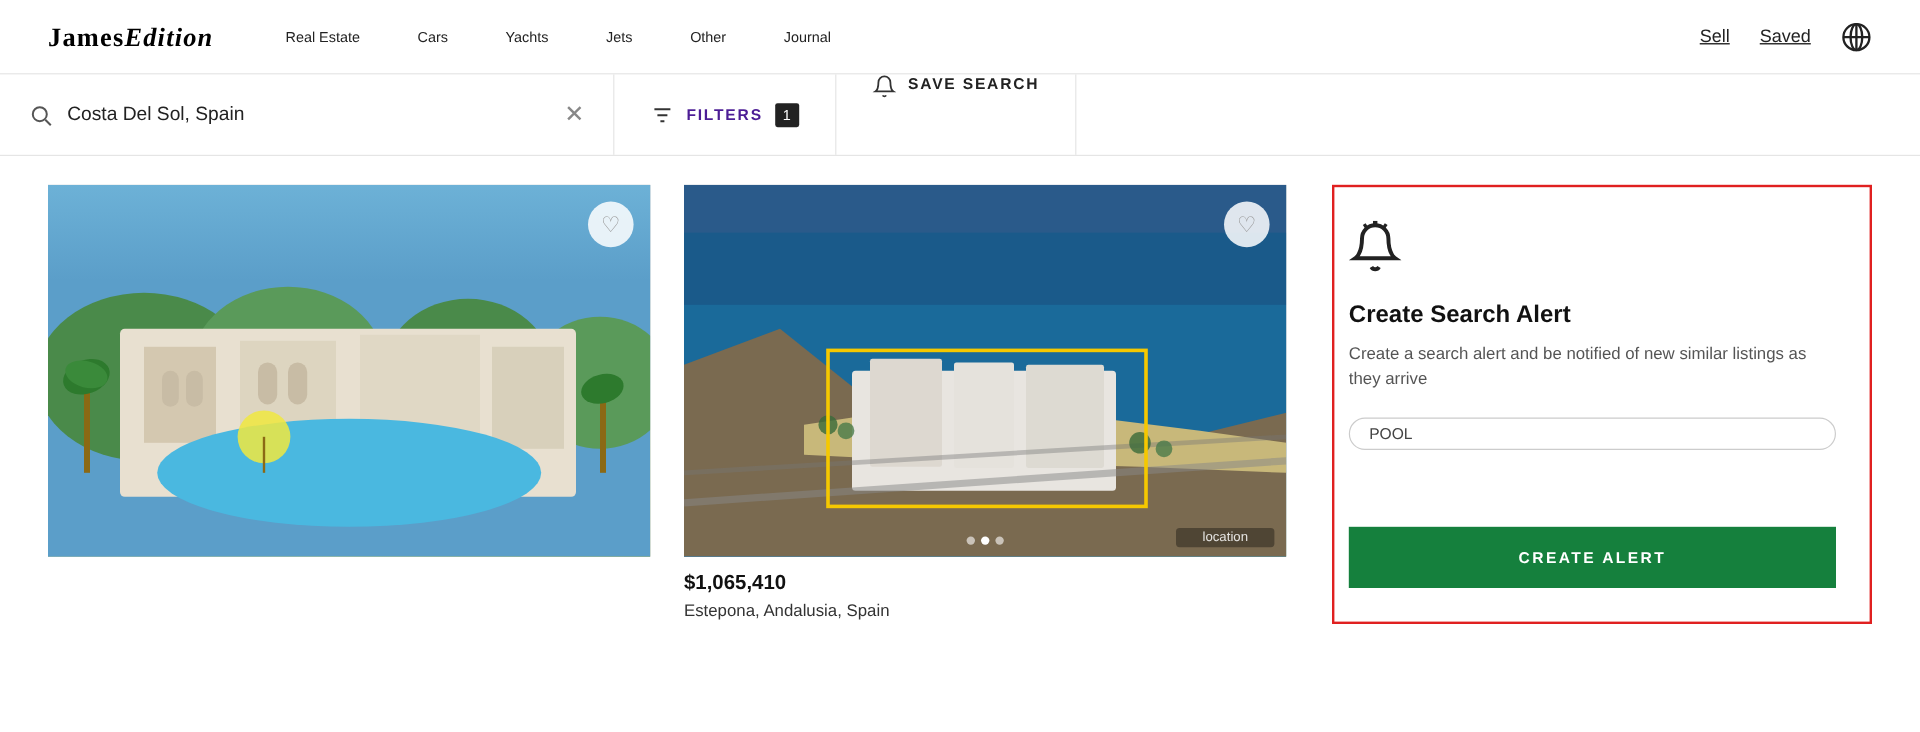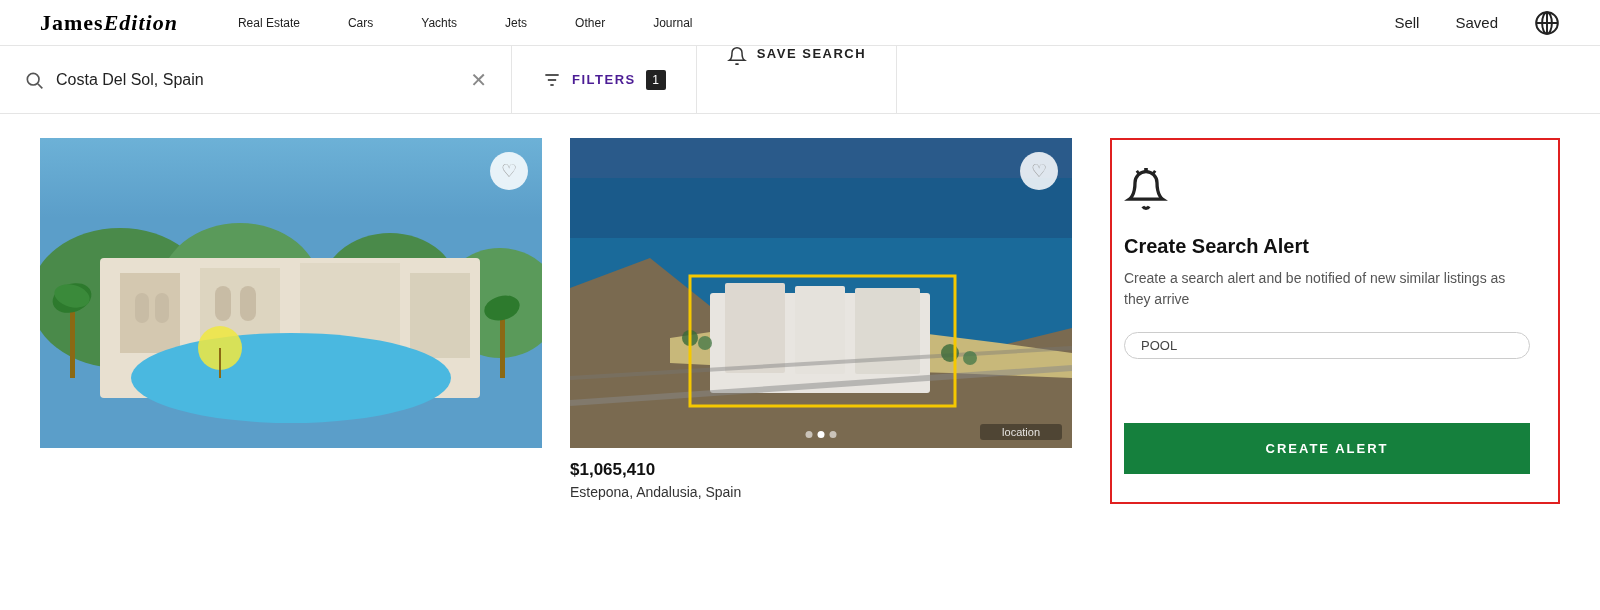--- a/index.html
+++ b/index.html
@@ -3,21 +3,21 @@
   <meta charset="utf-8">
   <style>
     * { margin: 0; padding: 0; box-sizing: border-box; }
     body { font-family: 'Georgia', serif; background: #fff; width: 1600px; overflow-x: hidden; }
 
     
     .nav {
       display: flex;
       align-items: center;
       padding: 0 40px;
-      height: 46px;
+      height: 62px;
       border-bottom: 1px solid #e5e5e5;
     }
     .logo {
       font-family: 'Georgia', serif;
       font-size: 22px;
       font-weight: bold;
       letter-spacing: 1px;
       margin-right: 60px;
       white-space: nowrap;
     }
@@ -30,22 +30,23 @@
     }
     .nav-link {
       font-family: Arial, sans-serif;
       font-size: 12px;
       color: #222;
       text-decoration: none;
       cursor: pointer;
     }
     .nav-right {
       display: flex;
-      gap: 36px;
-      align-items: center;
+      gap: 25px;
+      align-items: center;
+      text-decoration: underline;
     }
     .nav-right-link {
       font-family: Arial, sans-serif;
       font-size: 15px;
       color: #222;
       cursor: pointer;
     }
     .globe-icon {
       width: 26px;
       height: 26px;

